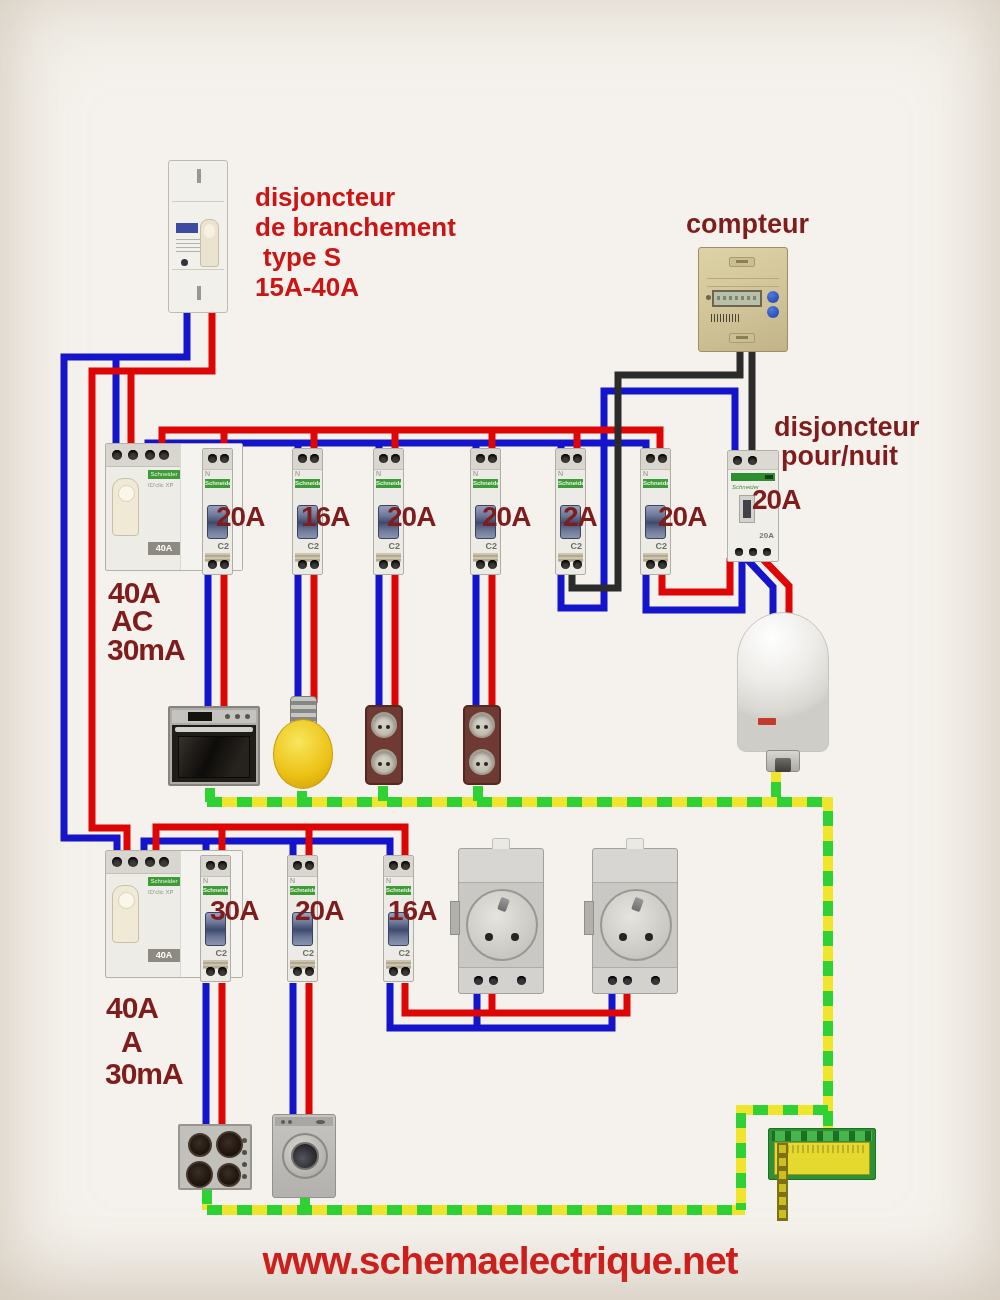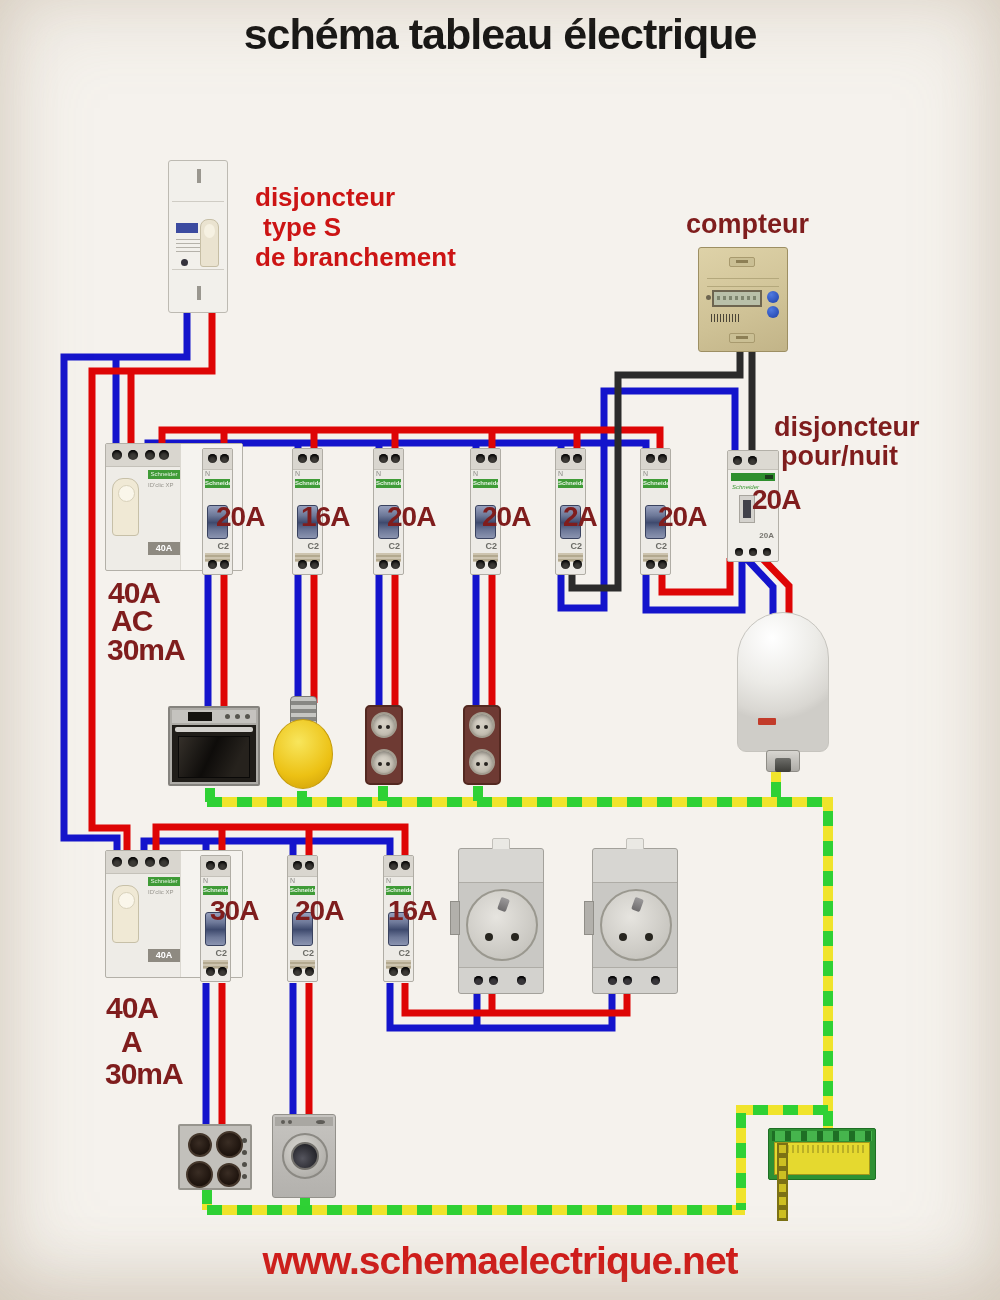--- a/index.html
+++ b/index.html
@@ -155,27 +155,27 @@
     </g>
     <g fill="none">
       <path stroke="#de0505" stroke-width="7" d="M212,308 V371 H92 V828 H127 V851 M131,371 V457 M162,457 V430 H660 V458 M224,430 V459 M314,430 V459 M395,430 V459 M492,430 V459 M577,430 V459 M224,572 V707 M314,572 V703 M395,572 V709 M492,572 V709 M662,572 V592 H730 V558 M758,554 L789,586 L789,616 M156,852 V827 H405 V860 M222,827 V860 M309,827 V860 M222,983 V1126 M309,983 V1118 M405,983 V1013 H627 V991 M492,1013 V991"></path>
     </g>
     <g fill="none">
       <path stroke="#2b2b2b" stroke-width="7" d="M740,348 V375 H618 V588 H572 V572 M752,348 V463"></path>
     </g>
   </svg>
 
   <div class="lbl title">
-    <div>schéma tableau électrique</div>
   </div>
 
   <div class="lbl redlbl" style="left:255px;top:182px">
     <div>disjoncteur</div>
+    <div>de branchement</div>
     <div style="padding-left:8px">type S</div>
-    <div>de branchement</div>
+    <div style="padding-left:0">15A-40A</div>
   </div>
 
   <div class="lbl" style="left:686px;top:211px;font-size:27px">compteur</div>
 
   <div class="lbl" style="left:774px;top:414px;font-size:27px">disjoncteur</div>
   <div class="lbl" style="left:781px;top:443px;font-size:27px">pour/nuit</div>
 
   <div class="lbl amp" style="left:216px;top:503px">20A</div>
   <div class="lbl amp" style="left:301px;top:503px">16A</div>
   <div class="lbl amp" style="left:387px;top:503px">20A</div>

